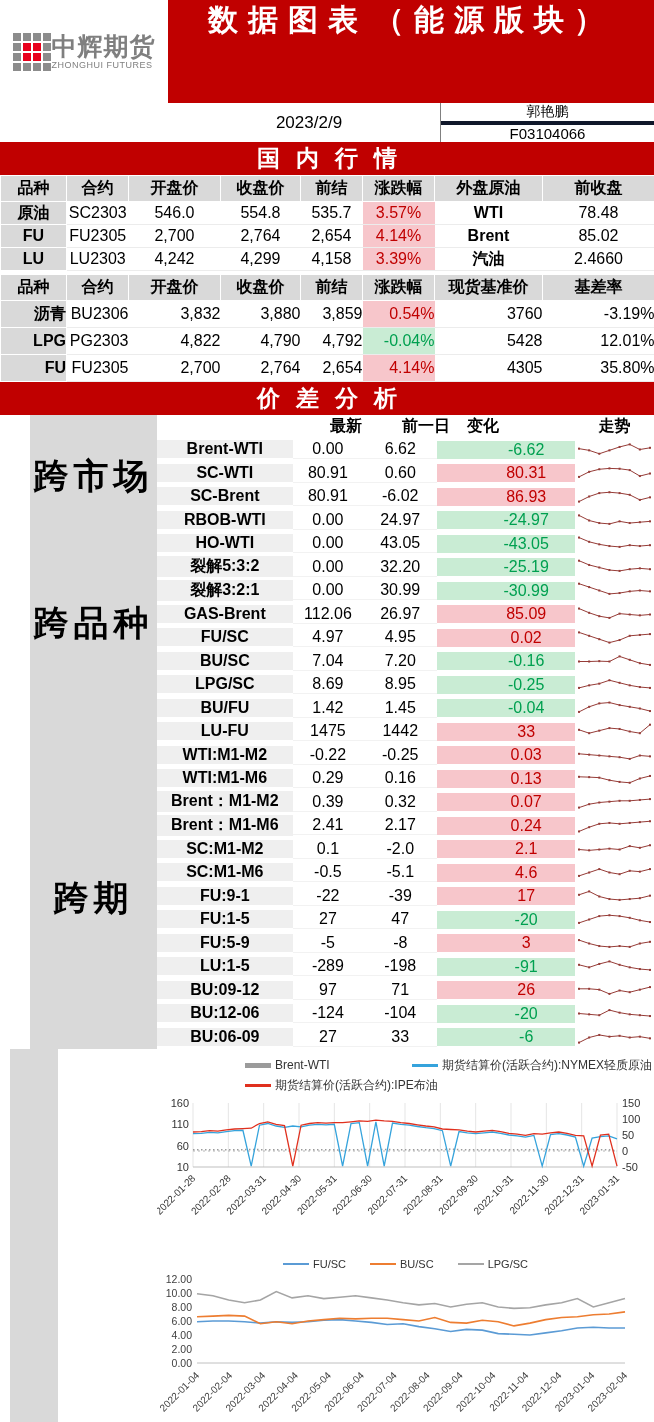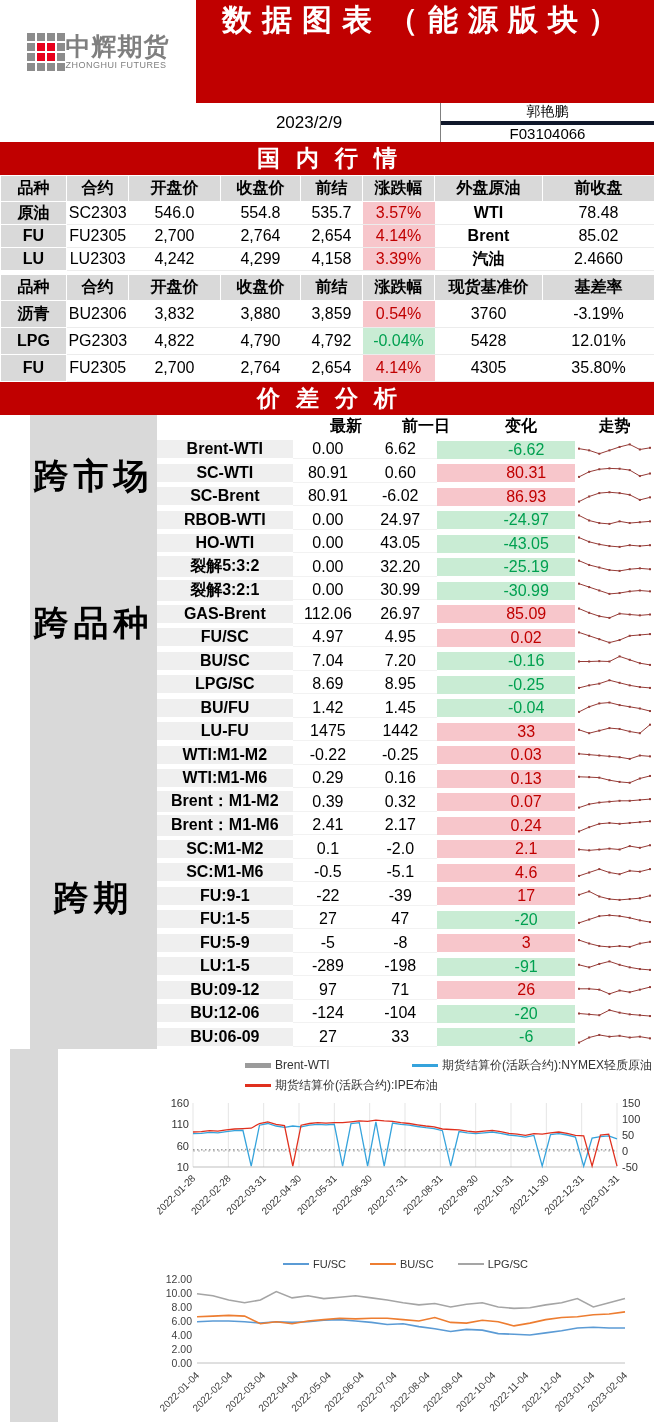--- a/index.html
+++ b/index.html
@@ -1,21 +1,21 @@
 <!DOCTYPE html>
 <html><head>
 <meta charset="utf-8">
 <style>
   html,body{margin:0;padding:0;background:#fff;}
   body{width:654px;font-family:"Liberation Sans","DejaVu Sans",sans-serif;color:#000;}
   .page{width:654px;height:1422px;position:relative;overflow:hidden;background:#fff;}
 
   
   .hdr{display:flex;height:103px;}
-  .logo{width:196px;display:flex;align-items:center;justify-content:center;gap:1px;}
+  .logo{width:168px;display:flex;align-items:center;justify-content:center;gap:1px;}
   .logo-mark{display:grid;grid-template-columns:repeat(4,8px);grid-auto-rows:8px;gap:2px;}
   .logo-sq{background:#8c8c8c;}
   .logo-sq.red{background:#e8001c;}
   .logo-cn{font-size:25px;font-weight:bold;color:#7f7f7f;letter-spacing:1px;line-height:1.05;}
   .logo-en{font-size:9px;color:#7f7f7f;letter-spacing:.5px;}
   .title{flex:1;background:#c00000;color:#fff;text-align:center;font-weight:bold;
          font-size:30px;letter-spacing:10px;display:flex;flex-direction:row;justify-content:center;gap:6px;}
 
   
   .inforow{display:flex;height:39px;justify-content:flex-end;}
@@ -27,40 +27,40 @@
 
   .band{height:33px;background:#c00000;color:#fff;font-size:23px;font-weight:bold;
         display:flex;align-items:center;justify-content:center;letter-spacing:16px;text-indent:16px;}
 
   
   table.quotes{width:654px;border-collapse:collapse;table-layout:fixed;font-size:16px;text-align:center;}
   .quotes th{background:#d9d9d9;font-weight:bold;height:25px;border:1px solid #fff;padding:0;}
   .quotes td{height:22px;padding:0;border-bottom:1px solid #ececec;}
   .quotes td.rowhead{background:#d9d9d9;font-weight:bold;border:1px solid #fff;}
   .quotes td.bld{font-weight:bold;}
-  .t2 td{height:26px;}
+  .t2 td{height:26px;text-align:right;}
   .pos{background:#f7c6cb;color:#c00000;}
   .neg{background:#c9ecd4;color:#00a050;}
   .gap4{height:3px;}
 
   
   .spread{display:flex;}
   .sp-left{width:30px;}
   .sp-group{width:127px;background:#d9d9d9;position:relative;}
   .glabel{position:absolute;left:0;width:100%;text-align:center;font-size:35px;font-weight:bold;letter-spacing:5px;}
   .sp-main{width:497px;}
   .sp-hrow{display:flex;height:23px;align-items:center;font-weight:bold;font-size:16px;}
   .sp-row{display:flex;height:23.5px;align-items:center;font-size:16px;}
   .sp-name{width:150px;background:#efefef;font-weight:bold;text-align:center;border-bottom:1px solid #fff;}
   .sp-v{width:78px;text-align:center;border-bottom:1px solid #f2f2f2;}
   .sp-p{width:82px;text-align:center;border-bottom:1px solid #f2f2f2;}
   .sp-c{width:108px;text-align:center;padding-left:40px;}
   .sp-t{width:79px;height:23px;}
   .hn{width:150px;} .hv{width:78px;text-align:center;} .hp{width:82px;text-align:center;}
-  .hc{width:108px;text-align:center;} .ht{width:79px;text-align:center;}
+  .hc{width:108px;} .ht{width:79px;text-align:center;}
 
   
   .charts{display:flex;height:383px;}
   .ch-sp1{width:10px;}
   .ch-gray{width:48px;background:#d9d9d9;}
   .ch-sp2{width:99px;}
   .ch-main{width:497px;}
   .lgrow{display:flex;align-items:center;font-size:12px;color:#333;height:20px;}
   .lg-item{display:flex;align-items:center;white-space:nowrap;}
   .lg-line{width:26px;height:3px;margin-right:4px;flex:none;}

